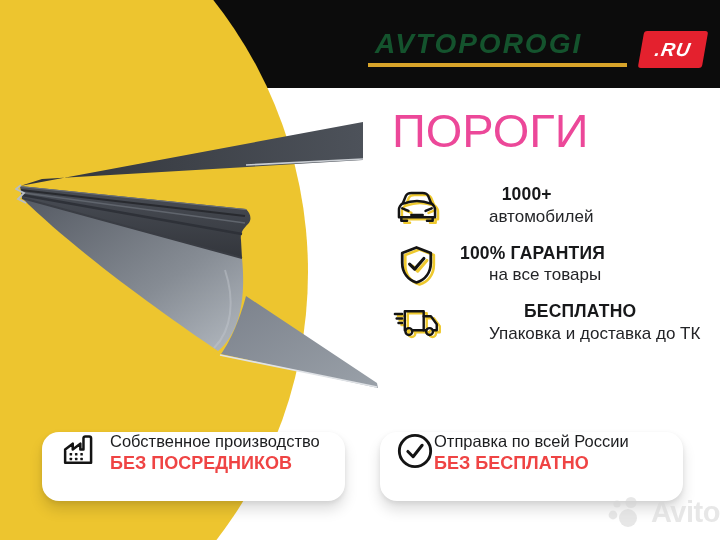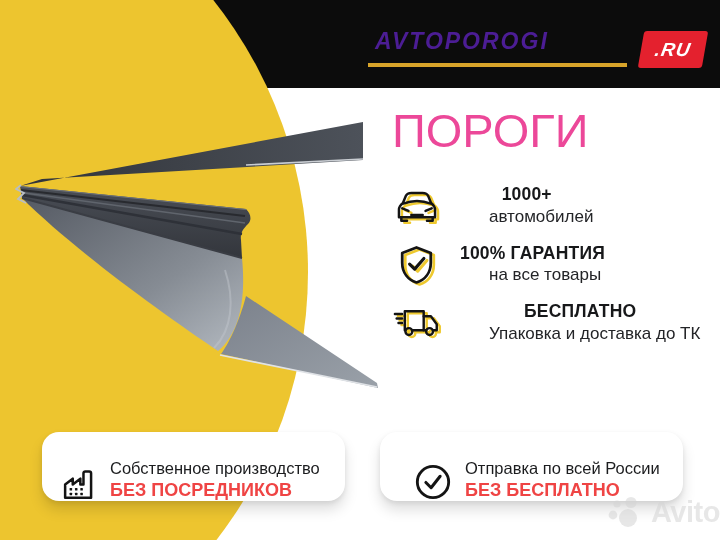--- a/index.html
+++ b/index.html
@@ -8,21 +8,21 @@
     font-family:"Liberation Sans",sans-serif;margin:0 auto;
   }
   
   .band{position:absolute;left:195px;top:0;width:525px;height:88px;background:#0c0c0c;}
   
   .circle{position:absolute;left:-568px;top:-166px;width:876px;height:876px;border-radius:50%;background:#edc52f;}
   
   .product{position:absolute;left:15px;top:110px;}
   
   .logo-text{
-    position:absolute;left:375px;top:30px;font-size:23px;line-height:1;color:#4c1d95;
+    position:absolute;left:375px;top:30px;font-size:28px;line-height:1;color:#14532d;
     font-style:italic;font-weight:bold;letter-spacing:2px;white-space:nowrap;
   }
   .logo-underline{position:absolute;left:368px;top:63px;width:259px;height:4px;background:#d8a42a;}
   .logo-tld{
     position:absolute;left:641px;top:31px;width:64px;height:37px;background:#e4212e;
     transform:skewX(-10deg);border-radius:3px;display:flex;align-items:center;justify-content:center;
     color:#fff;font-style:italic;font-weight:bold;font-size:19px;letter-spacing:1px;
   }
   
   .title{
@@ -34,24 +34,24 @@
   .feature{display:flex;align-items:center;gap:19px;min-height:41px;}
   .ficon{width:49px;display:flex;justify-content:center;align-items:center;
          filter:drop-shadow(3px 2.5px 0 #eec92f);}
   .ftext{display:flex;flex-direction:column;}
   .fbold{font-size:17.5px;font-weight:bold;color:#17181a;letter-spacing:.2px;line-height:1.18;text-align:center;}
   .freg{font-size:17px;color:#232427;line-height:1.18;margin-top:2px;white-space:nowrap;margin-left:29px;}
   
   .pill{
     position:absolute;top:432px;height:69px;width:303px;background:#ffffff;border-radius:17px;
     box-shadow:0 9px 14px rgba(0,0,0,.13),0 2px 5px rgba(0,0,0,.08);
-    display:flex;align-items:flex-end;box-sizing:border-box;
+    display:flex;align-items:flex-start;box-sizing:border-box;
   }
   .pill-left{left:42px;padding-left:20px;gap:14px;}
-  .pill-right{left:380px;padding-left:34px;gap:13px;}
+  .pill-right{left:380px;padding-left:16px;}
   .plines{display:flex;flex-direction:column;}
   .pline1{font-size:16.5px;color:#1c1d1f;line-height:1.15;white-space:nowrap;}
   .pline2{font-size:18px;font-weight:bold;color:#ef4444;line-height:1.15;margin-top:2px;white-space:nowrap;}
   .picon{display:flex;align-items:center;}
   
   .watermark{position:absolute;left:606px;top:495px;display:flex;align-items:center;opacity:.55;}
   .wm-text{font-size:29px;font-weight:bold;color:#d4d4d4;letter-spacing:-.5px;line-height:1;margin-left:3px;}
 </style>
 </head>
 <body>

